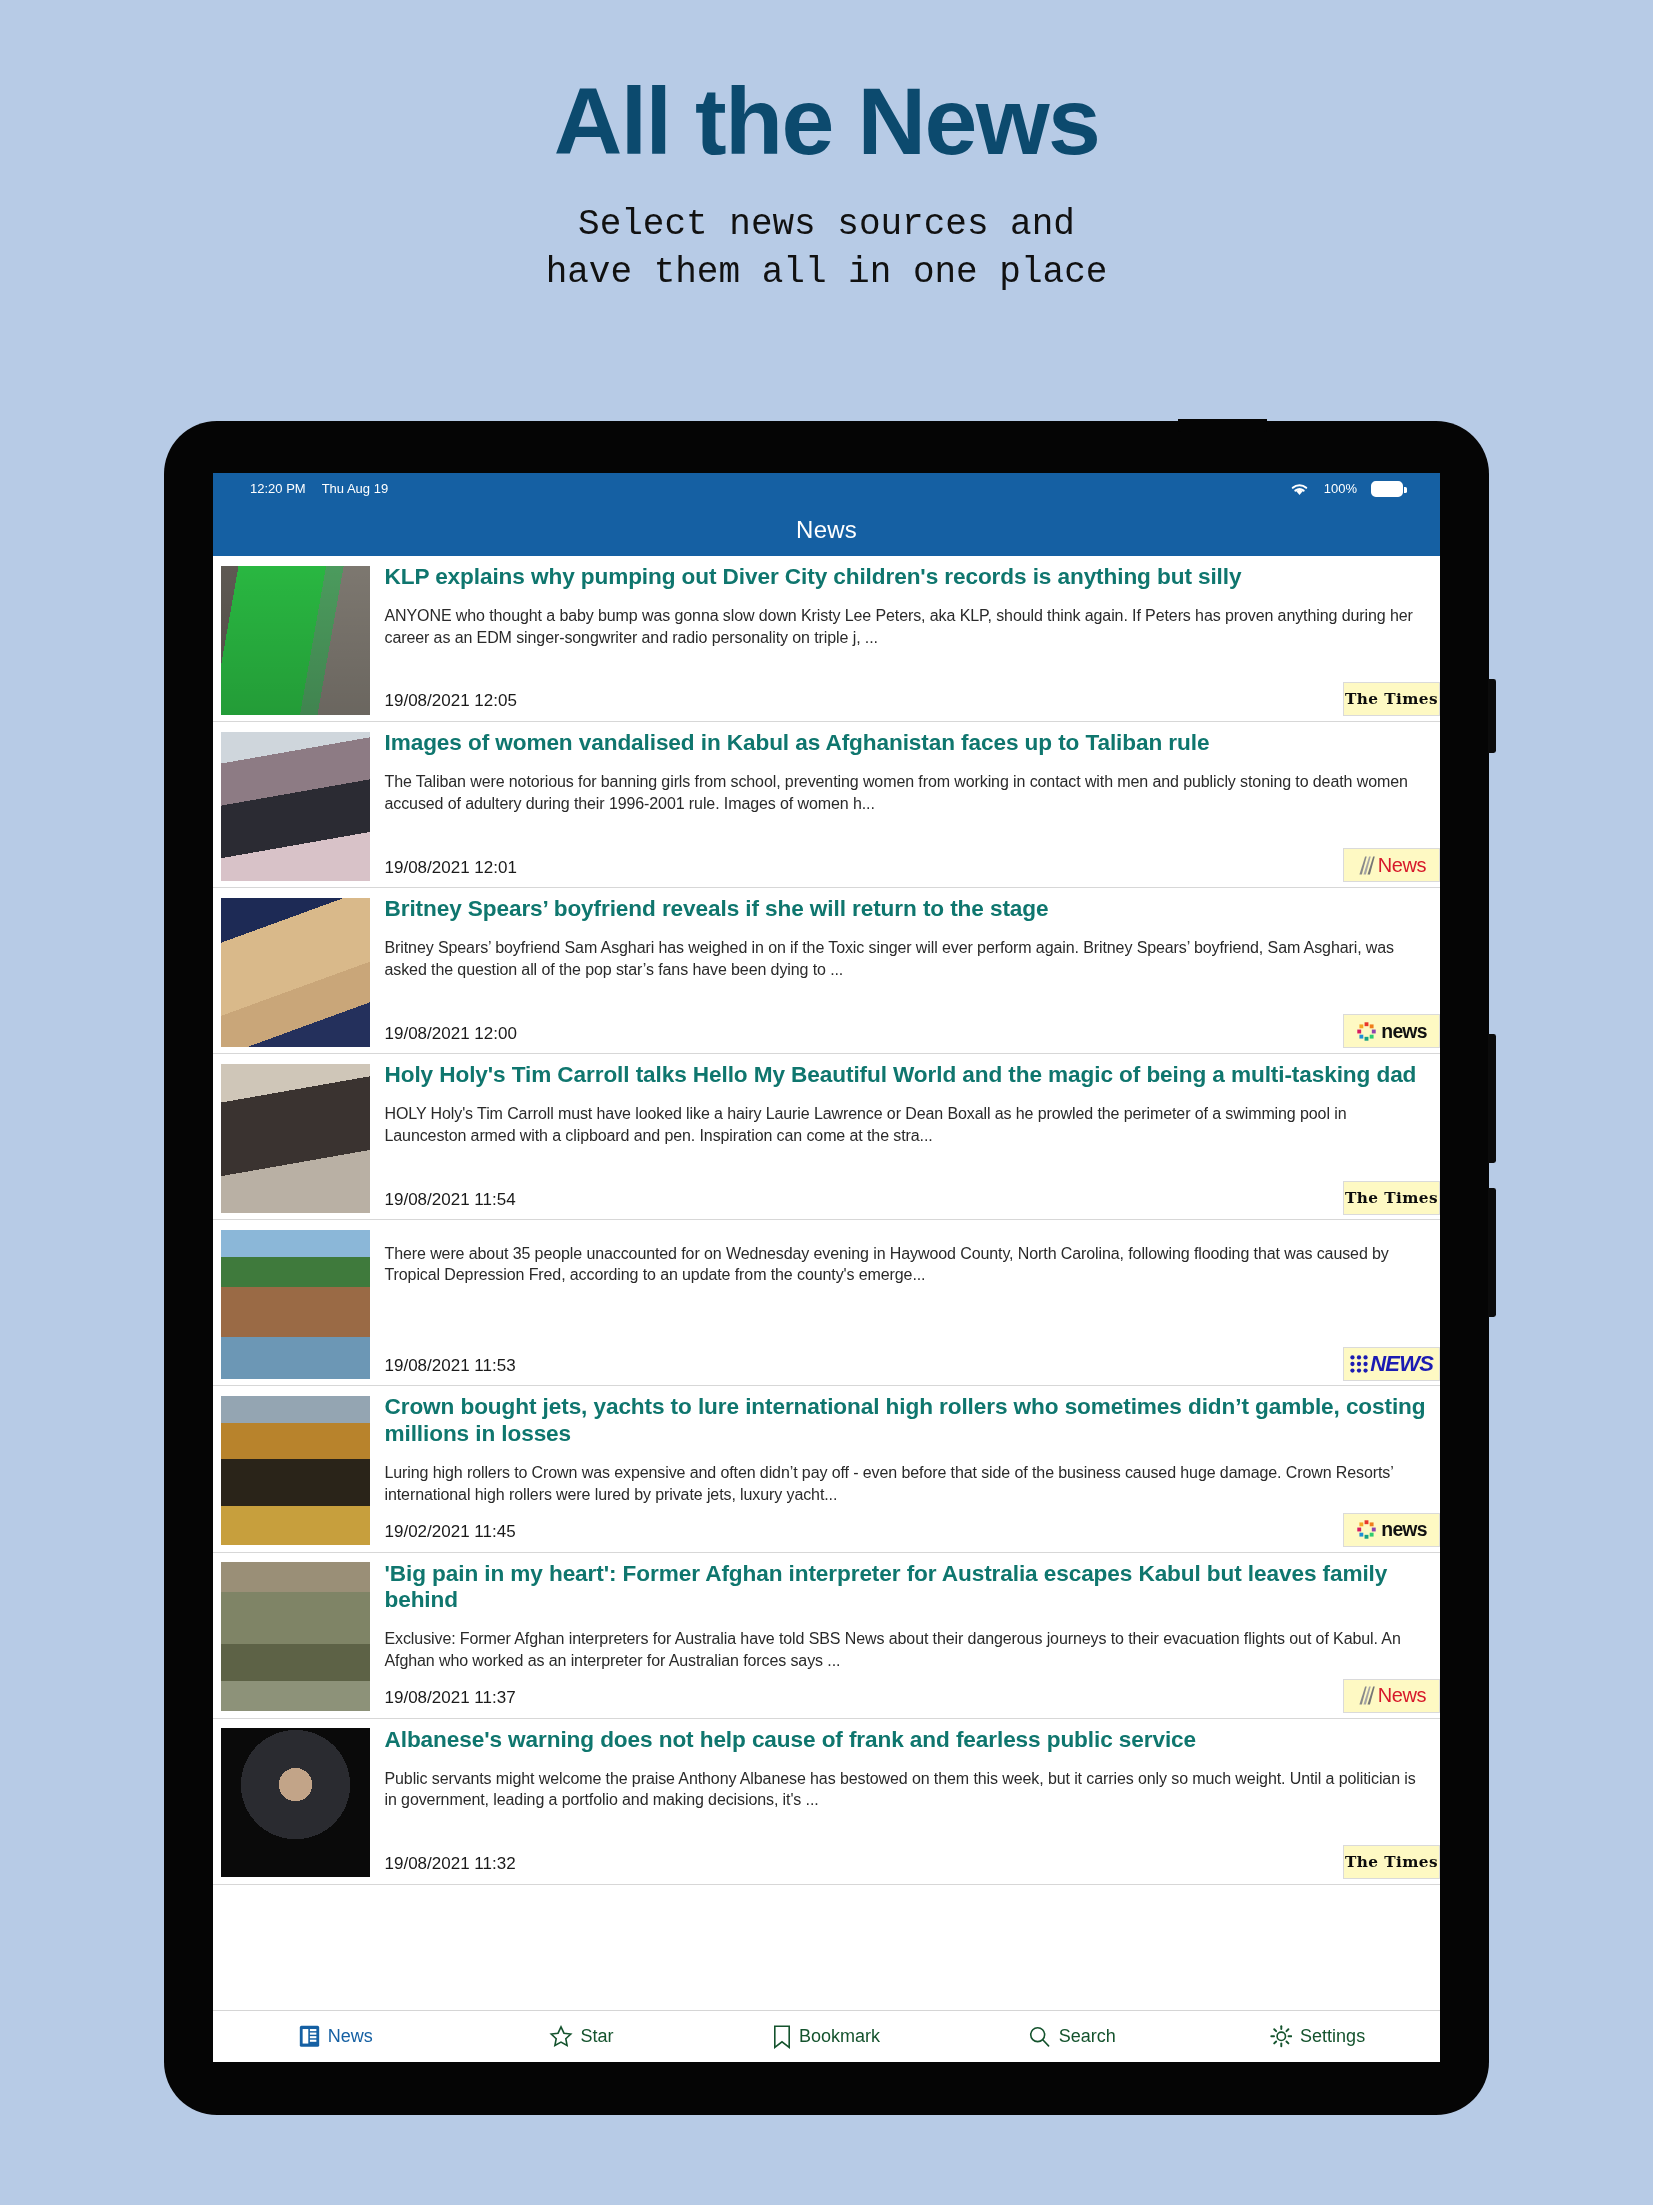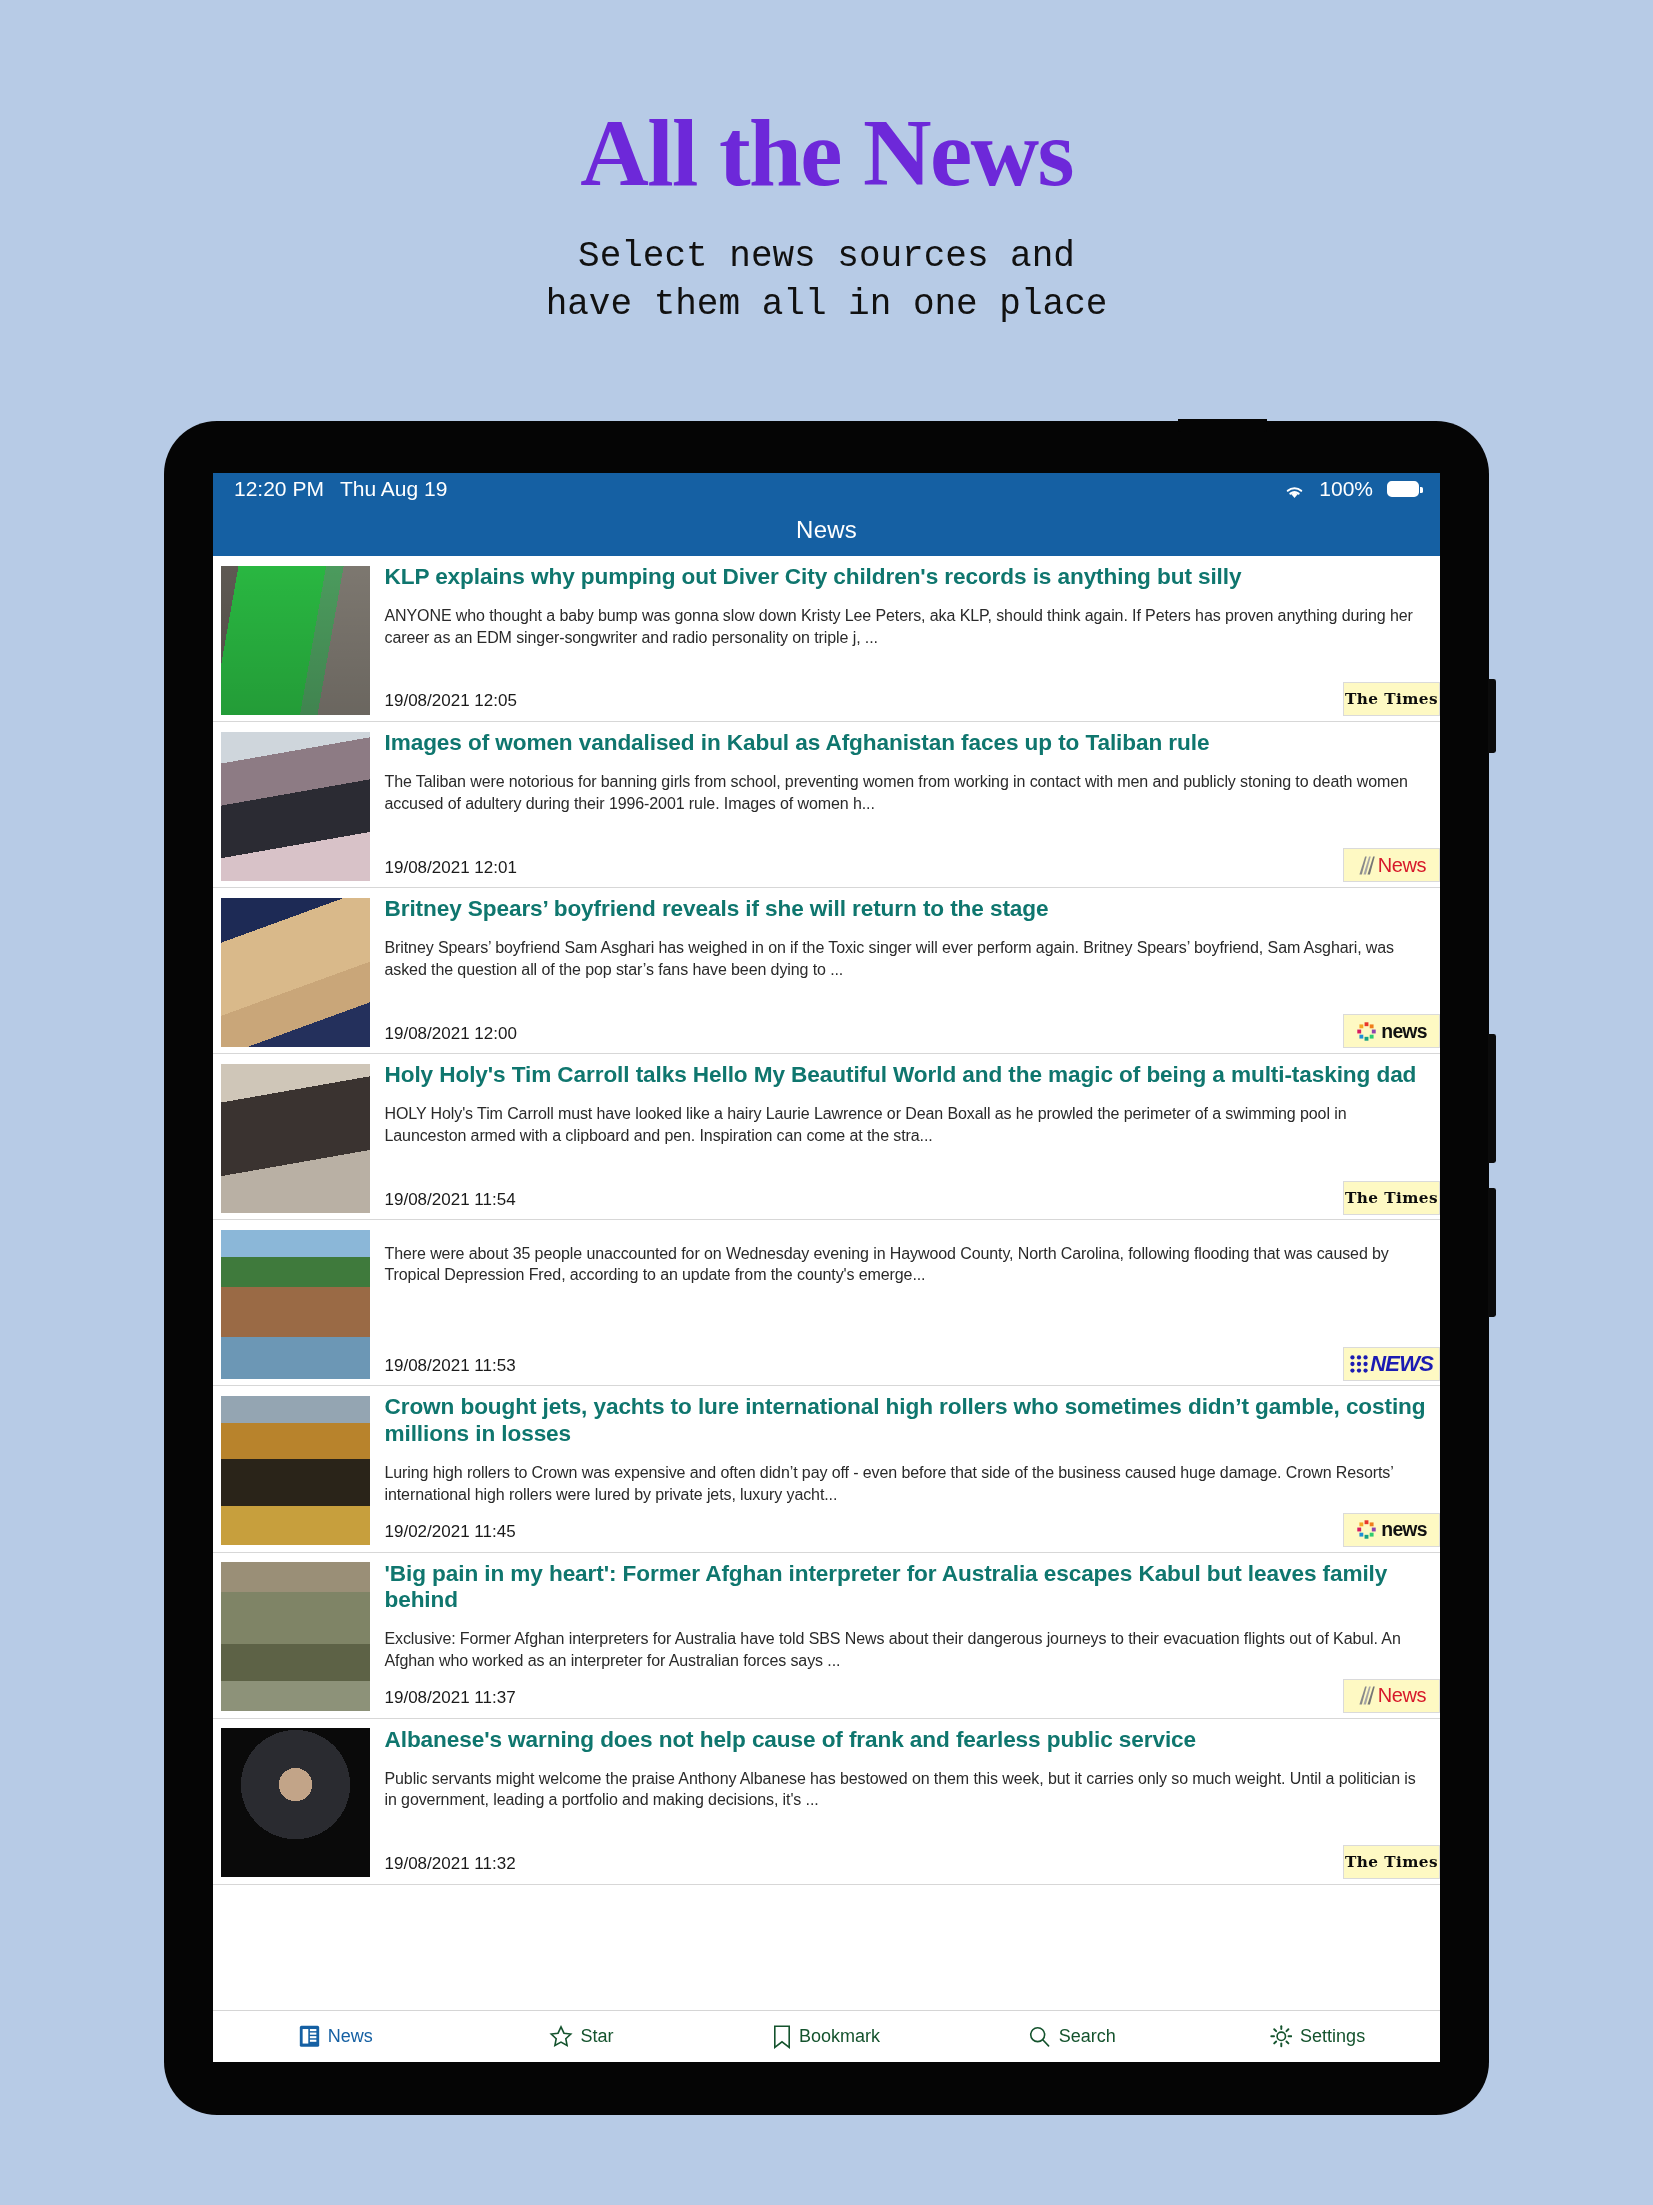--- a/index.html
+++ b/index.html
@@ -11,23 +11,23 @@
   }
   .page { position: relative; width: 1653px; height: 2205px; background: #b7cbe6; }
 
   
   .promo { position: absolute; top: 0; left: 0; width: 1653px; text-align: center; }
   .promo-title {
     font-weight: bold;
     font-size: 95px;
     line-height: 1.0;
     letter-spacing: -1.6px;
-    color: #6d28d9;
-    margin-top: 106px;
-    font-family: Liberation Serif, serif;
+    color: #0c4a6e;
+    margin-top: 74px;
+    font-family: Liberation Sans, sans-serif;
   }
   .promo-sub {
     font-size: 36px;
     line-height: 1.33;
     color: #111;
     margin-top: 32px;
     font-family: Liberation Mono, monospace;
     font-weight: 400;
   }
 
@@ -56,21 +56,21 @@
     left: 49px; top: 52px;
     width: 1227px; height: 1589px;
     background: #ffffff;
     overflow: hidden;
   }
 
   
   .statusbar {
     height: 31px; background: #1560a3; color: #fff;
     display: flex; align-items: center; justify-content: space-between;
-    padding: 0 21px; font-size: 21px;
+    padding: 0 37px; font-size: 13px;
   }
   .sb-left { display: flex; gap: 16px; align-items: center; }
   .sb-right { display: flex; gap: 14px; align-items: center; }
   .wifi-icon { display: inline-block; width: 21px; height: 16px; position: relative; }
   .batt {
     width: 32px; height: 16px; border: 2.4px solid #fff; border-radius: 4.8px;
     position: relative; background: #fff;
   }
   .batt::after {
     content: ''; position: absolute; right: -5.7px; top: 4px;

